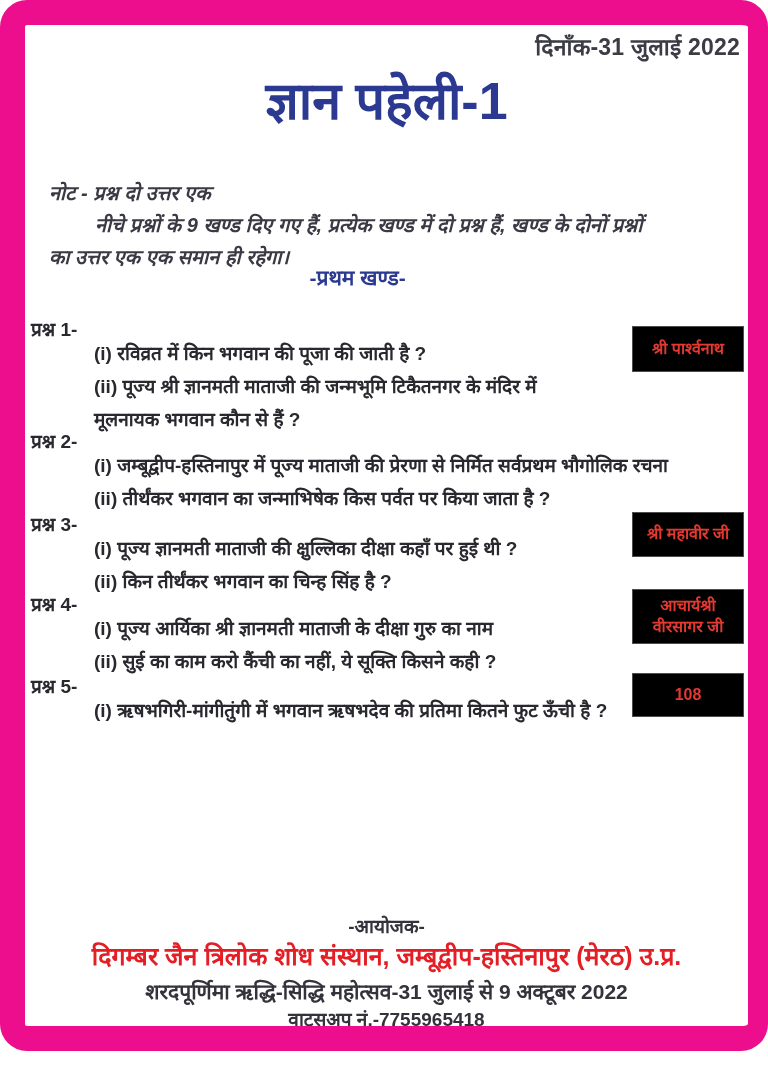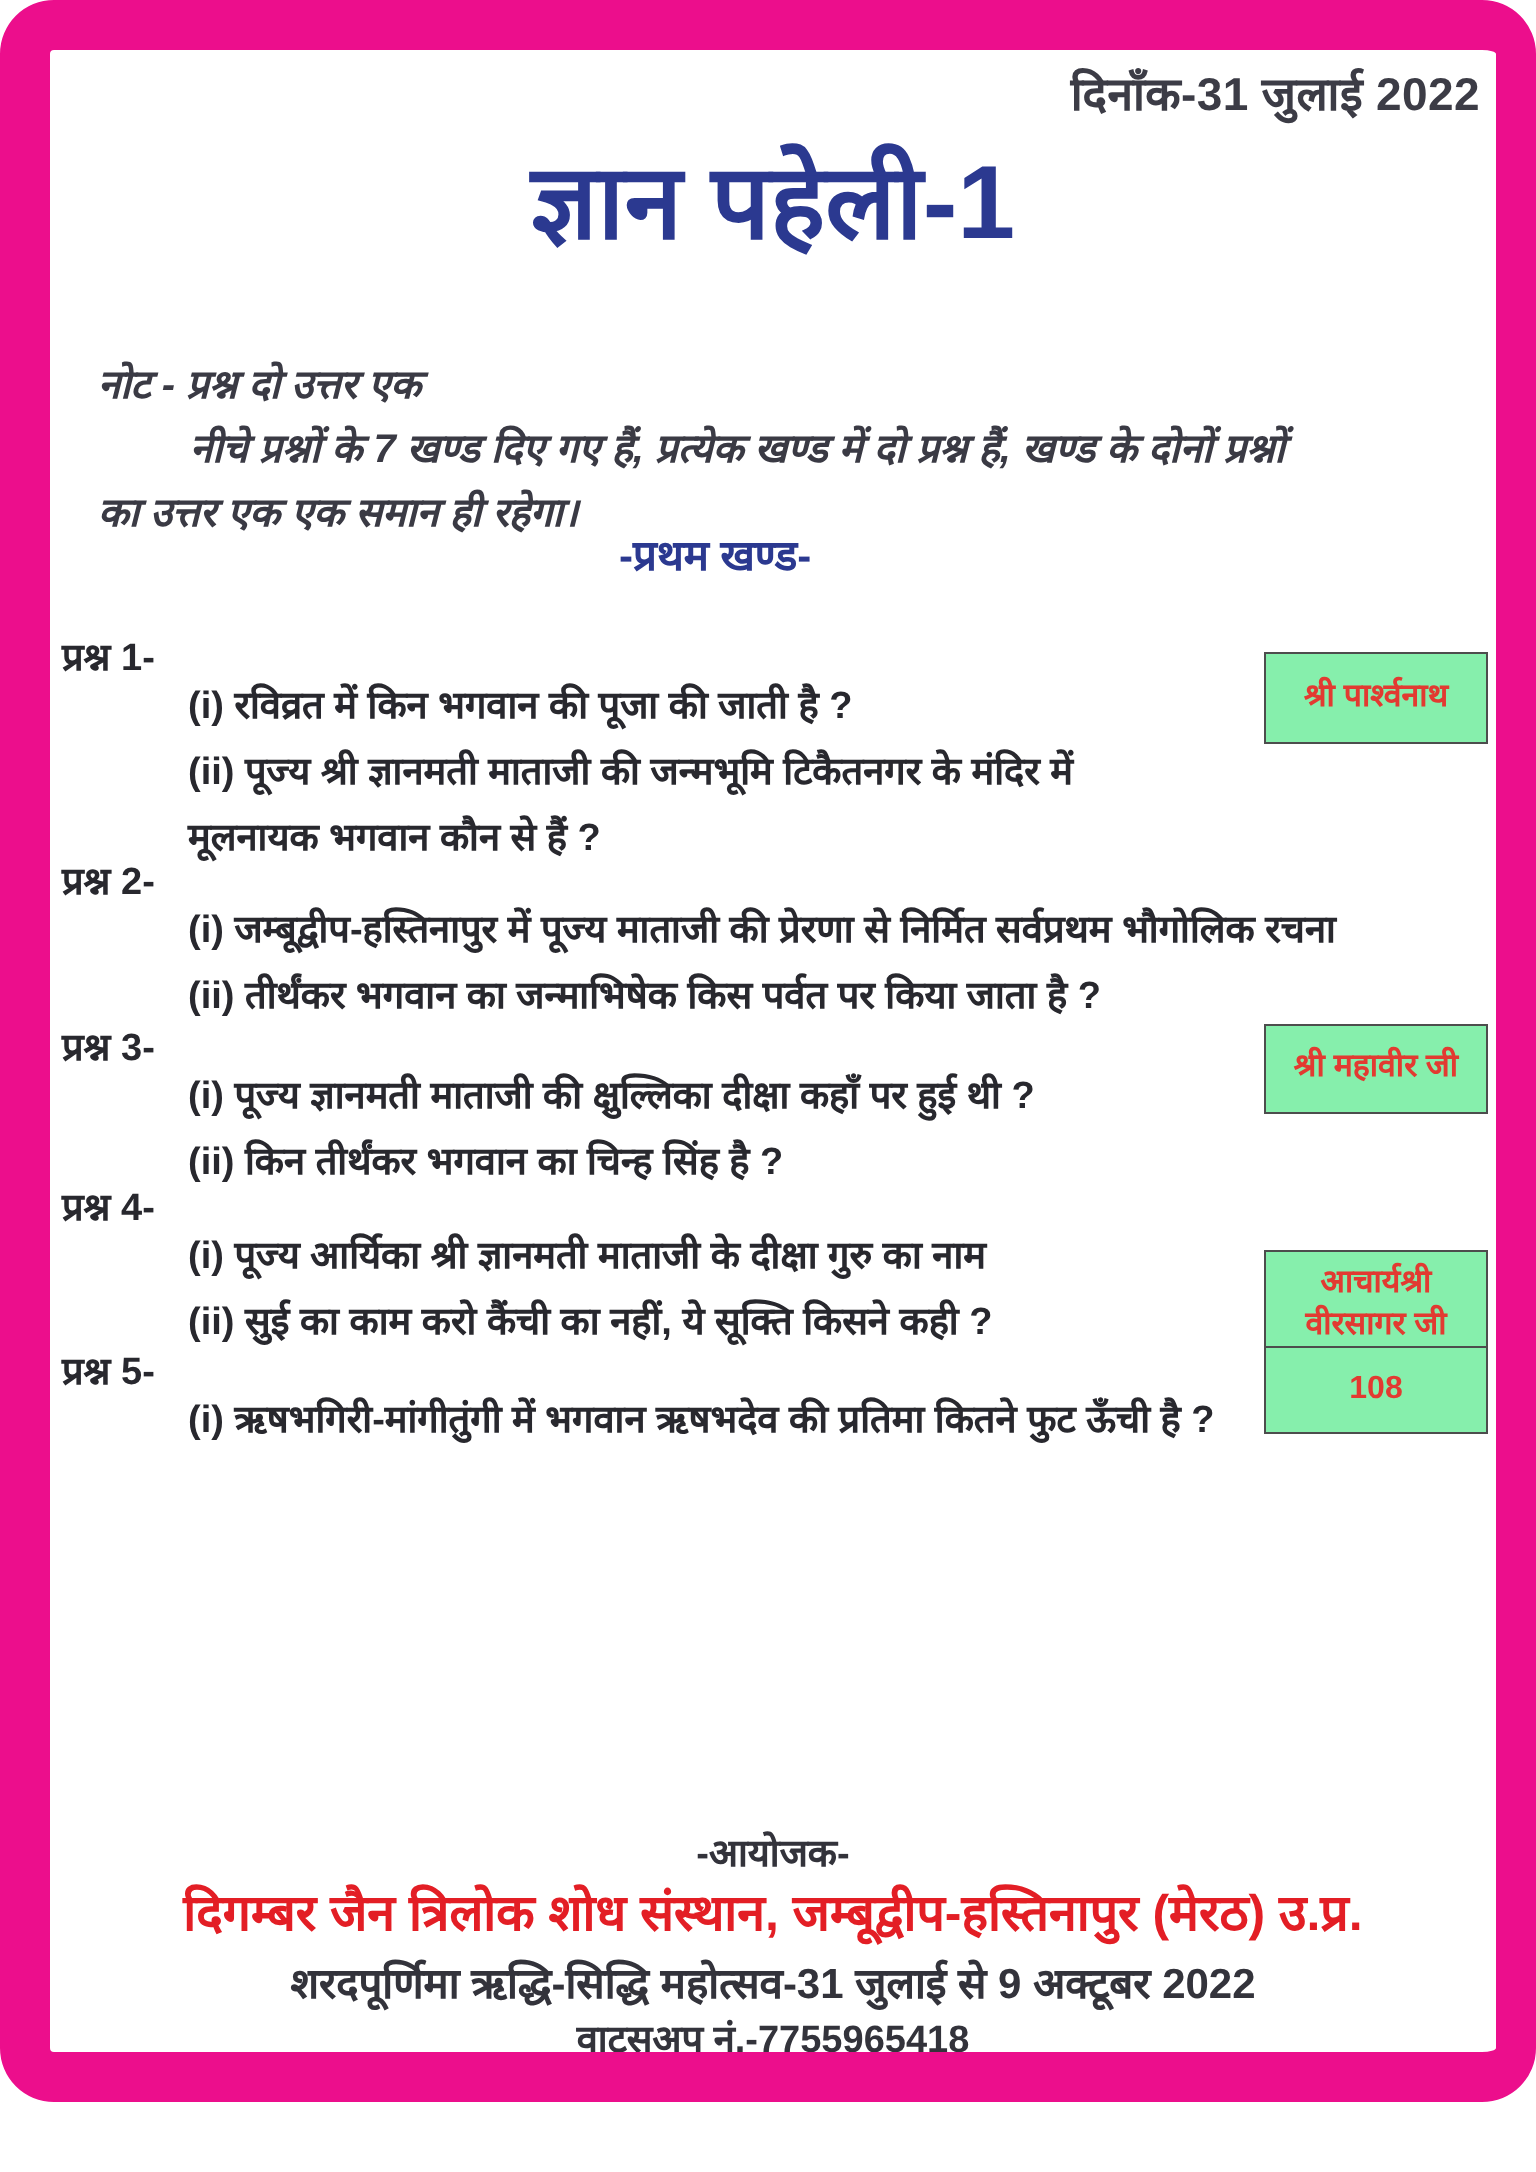--- a/index.html
+++ b/index.html
@@ -81,36 +81,36 @@
   .q1 { top: 288px; }
   .q2 { top: 400px; }
   .q3 { top: 483px; }
   .q4 { top: 563px; }
   .q5 { top: 645px; }
 
   .answer-box {
     position: absolute;
     right: 4px;
     width: 112px;
-    background: #86efac;
+    background: #000000;
     border: 1.5px solid #4D4D4D;
     display: flex;
     align-items: center;
     justify-content: center;
     text-align: center;
     font-size: 16px;
     font-weight: bold;
     color: #E23A31;
     line-height: 1.3;
     padding: 2px;
   }
   .a1 { top: 301px; height: 46px; }
   .a2 { top: 406px; height: 46px; }
   .a3 { top: 487px; height: 45px; }
-  .a4 { top: 600px; height: 55px; }
+  .a4 { top: 564px; height: 55px; }
   .a5 { top: 648px; height: 44px; }
 
   .footer-line {
     position: absolute;
     left: 0;
     width: 100%;
     text-align: center;
     font-weight: bold;
   }
   .footer-organizer { top: 888px; font-size: 19px; color: #33333B; }
@@ -122,21 +122,21 @@
 <body>
 
 <div class="page">
 
   <div class="date">दिनाँक-31 जुलाई 2022</div>
 
   <h1 class="title">ज्ञान पहेली-1</h1>
 
   <div class="note">
     <div class="note-line">नोट - प्रश्न दो उत्तर एक</div>
-    <div class="note-line indent">नीचे प्रश्नों के 7 खण्ड दिए गए हैं, प्रत्येक खण्ड में दो प्रश्न हैं, खण्ड के दोनों प्रश्नों</div>
+    <div class="note-line indent">नीचे प्रश्नों के 9 खण्ड दिए गए हैं, प्रत्येक खण्ड में दो प्रश्न हैं, खण्ड के दोनों प्रश्नों</div>
     <div class="note-line">का उत्तर एक एक समान ही रहेगा।</div>
   </div>
 
   <div class="section-heading">-प्रथम खण्ड-</div>
 
   <div class="question q1">
     <span class="q-label">प्रश्न 1-</span>
     <div class="q-lines">
       <div class="q-line">(i) रविव्रत में किन भगवान की पूजा की जाती है ?</div>
       <div class="q-line">(ii) पूज्य श्री ज्ञानमती माताजी की जन्मभूमि टिकैतनगर के मंदिर में</div>

